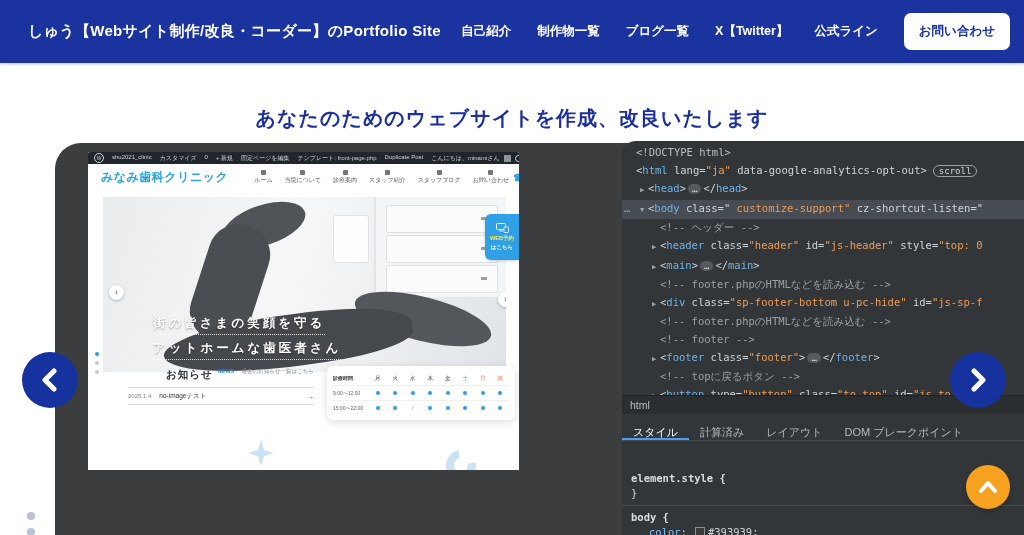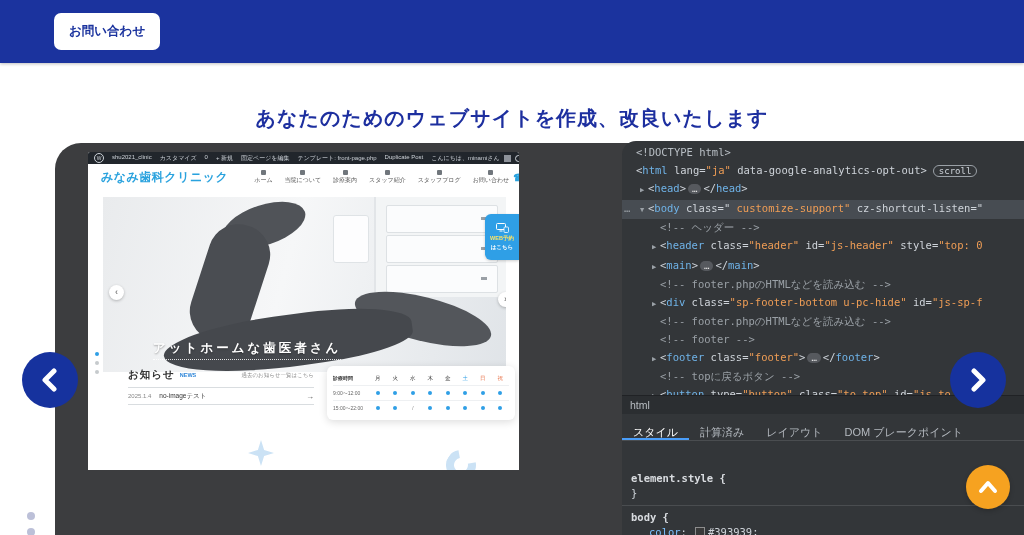--- a/index.html
+++ b/index.html
@@ -91,21 +91,21 @@
   .s-row:last-child{border-bottom:none;}
   .s-time{width:36px;font-size:5px;color:#666;flex:none;}
   .s-head .s-time{font-weight:bold;color:#333;}
   .s-cell{flex:1;text-align:center;font-size:5.5px;color:#444;}
   .s-cell.sat{color:#2f9fe6;} .s-cell.sun{color:#e8734a;}
   .s-dot{display:inline-block;width:4px;height:4px;border-radius:50%;background:#2f9fe6;}
   .s-slash{font-size:6px;color:#999;}
 
   
   .news{position:absolute;left:40px;top:216px;width:186px;}
-  .news-head{display:flex;align-items:center;gap:5px;}
+  .news-head{display:flex;align-items:flex-start;gap:5px;margin-left:38px;}
   .news-title{font-size:10.5px;font-weight:bold;color:#333;letter-spacing:1px;}
   .news-label{font-size:5.5px;color:#2f86d8;font-weight:bold;}
   .news-more{margin-left:auto;font-size:5.5px;color:#888;}
   .news-row{margin-top:5px;border-top:1px solid #d9dde0;border-bottom:1px solid #d9dde0;
         height:16px;display:flex;align-items:center;gap:8px;}
   .news-date{font-size:6px;color:#888;}
   .news-text{font-size:6.5px;color:#333;}
   .news-arrow{margin-left:auto;font-size:8px;color:#555;}
 
   
@@ -178,20 +178,28 @@
         cursor:pointer;border:none;padding:0;box-shadow:0 2px 5px rgba(0,0,0,.2);}
   .page-dot{position:absolute;width:8px;height:8px;border-radius:50%;background:#bcc0d8;z-index:4;}
   .pd1{left:27px;top:512px;} .pd2{left:27px;top:528px;}
 </style>
 </head>
 <body>
 
 <div id="page">
 
   <header class="navbar">
+    <div class="nav-title">しゅう【Webサイト制作/改良・コーダー】のPortfolio Site</div>
+    <nav class="nav-links" id="nav-links">
+        <span class="nav-link">自己紹介</span>
+        <span class="nav-link">制作物一覧</span>
+        <span class="nav-link">ブログ一覧</span>
+        <span class="nav-link">X【Twitter】</span>
+        <span class="nav-link">公式ライン</span>
+      </nav>
     <button class="contact-btn">お問い合わせ</button>
   </header>
 
   <h1 class="main-heading">あなたのためのウェブサイトを作成、改良いたします</h1>
 
   <div class="bezel"></div>
 
   <div class="clinic">
     <div class="adminbar">
       <span class="wp-logo">W</span>
@@ -258,20 +266,21 @@
           </div>
         <div class="drawer" style="top:68px;">
             <i></i>
           </div>
       </div>
       <div class="sink"></div>
       <div class="chair-head"></div>
       <div class="chair-back"></div>
       <div class="chair-seat2"></div>
       <div class="chair-seat"></div>
+      <div class="hero-t1">街の皆さまの笑顔を守る</div>
       <div class="hero-t2">アットホームな歯医者さん</div>
       <div class="hero-arrow" style="left:6px;top:88px;">‹</div>
       <div class="hero-arrow" style="left:395px;top:95px;">›</div>
     </div>
     <div class="hero-dots">
         <i class="on"></i>
         <i></i>
         <i></i>
       </div>
 

